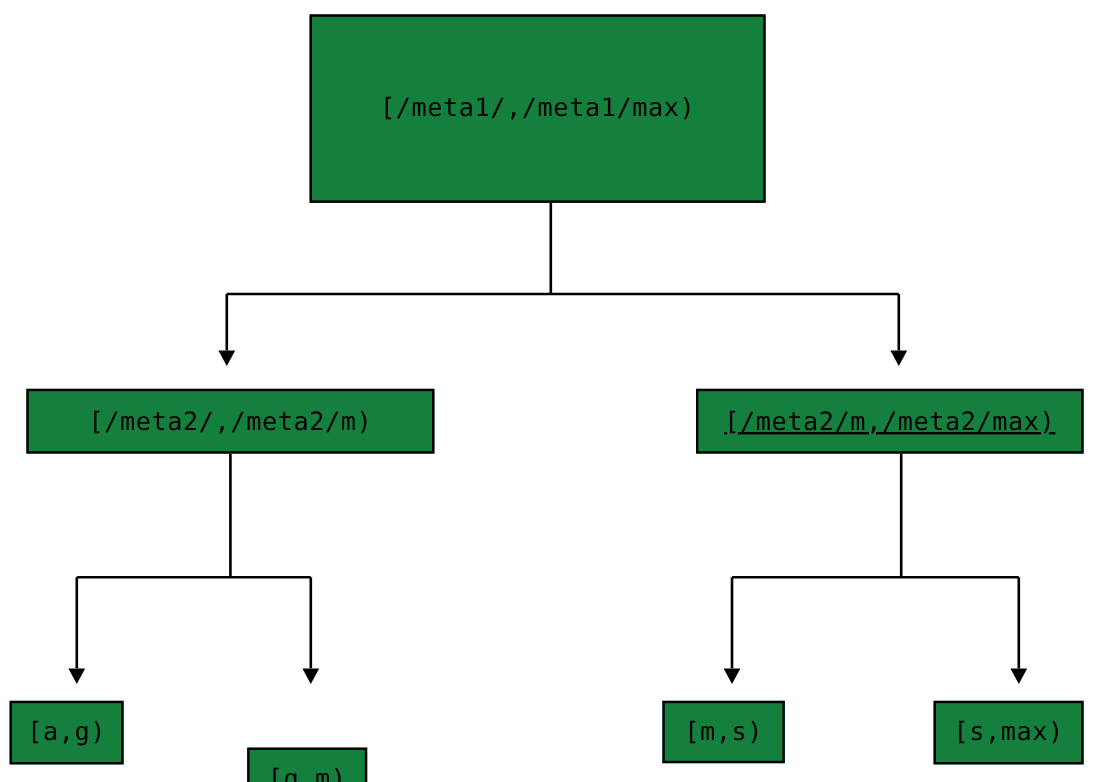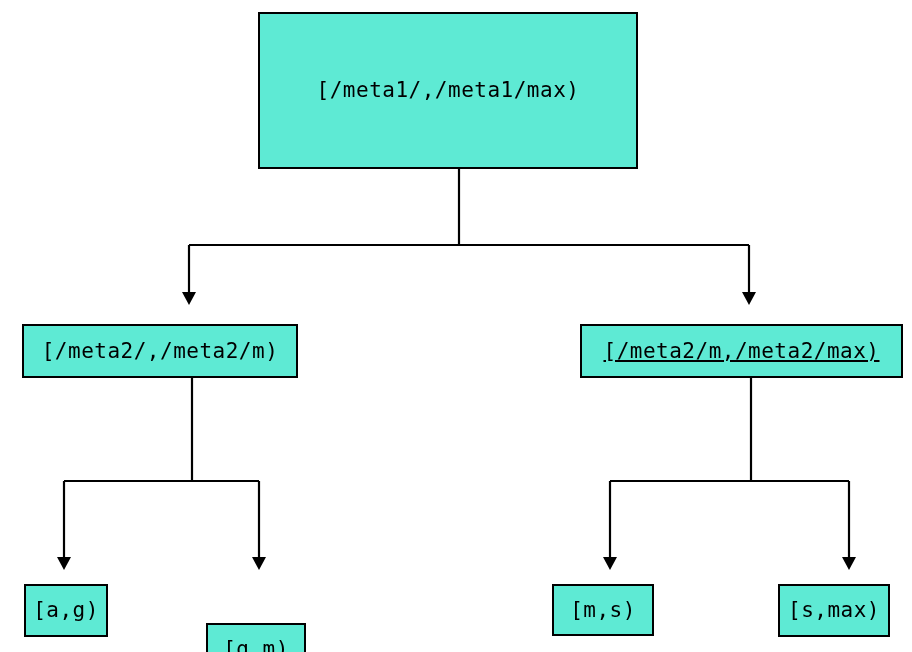--- a/index.html
+++ b/index.html
@@ -15,21 +15,21 @@
     position: relative;
     width: 912px;
     height: 652px;
     background: #ffffff;
     overflow: hidden;
   }
   .node-box {
     position: absolute;
     box-sizing: border-box;
     border: 2px solid #000000;
-    background: #5eead4;
+    background: #15803d;
     display: flex;
     align-items: center;
     justify-content: center;
   }
   .node-label {
     font-family: "DejaVu Sans Mono", "Liberation Mono", monospace;
     font-size: 21px;
     line-height: 1;
     color: #000000;
     letter-spacing: 0.5px;
@@ -99,37 +99,37 @@
     <polygon class="edge-arrowhead" points="603,557 617,557 610,570"></polygon>
 
     <path class="edge-line" d="M 849,481 L 849,557"></path>
     <polygon class="edge-arrowhead" points="842,557 856,557 849,570"></polygon>
   </svg>
 
   <div class="node-box node-root" style="left:258px; top:12px; width:380px; height:157px;">
     <span class="node-label">[/meta1/,/meta1/max)</span>
   </div>
 
-  <div class="node-box node-mid" style="left:22px; top:324px; width:276px; height:54px;">
+  <div class="node-box node-mid" style="left:22px; top:324px; width:340px; height:54px;">
     <span class="node-label">[/meta2/,/meta2/m)</span>
   </div>
 
   <div class="node-box node-mid" style="left:580px; top:324px; width:323px; height:54px;text-decoration:underline;">
     <span class="node-label">[/meta2/m,/meta2/max)</span>
   </div>
 
-  <div class="node-box node-leaf" style="left:24px; top:584px; width:84px; height:53px;">
+  <div class="node-box node-leaf" style="left:8px; top:584px; width:95px; height:53px;">
     <span class="node-label">[a,g)</span>
   </div>
 
   <div class="node-box node-leaf" style="left:206px; top:612px; width:100px; height:53px;margin-top:11px;">
     <span class="node-label">[g,m)</span>
   </div>
 
   <div class="node-box node-leaf" style="left:552px; top:584px; width:102px; height:52px;">
     <span class="node-label">[m,s)</span>
   </div>
 
-  <div class="node-box node-leaf" style="left:778px; top:584px; width:112px; height:53px;">
+  <div class="node-box node-leaf" style="left:778px; top:584px; width:125px; height:53px;">
     <span class="node-label">[s,max)</span>
   </div>
 
 </div>
 
 </body></html>

